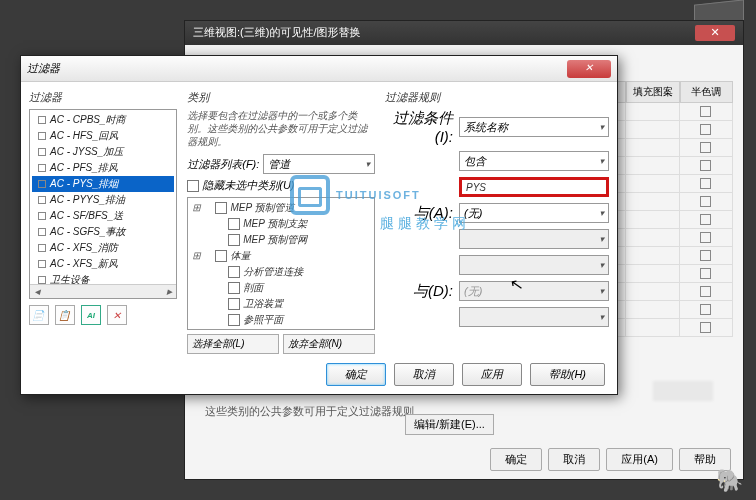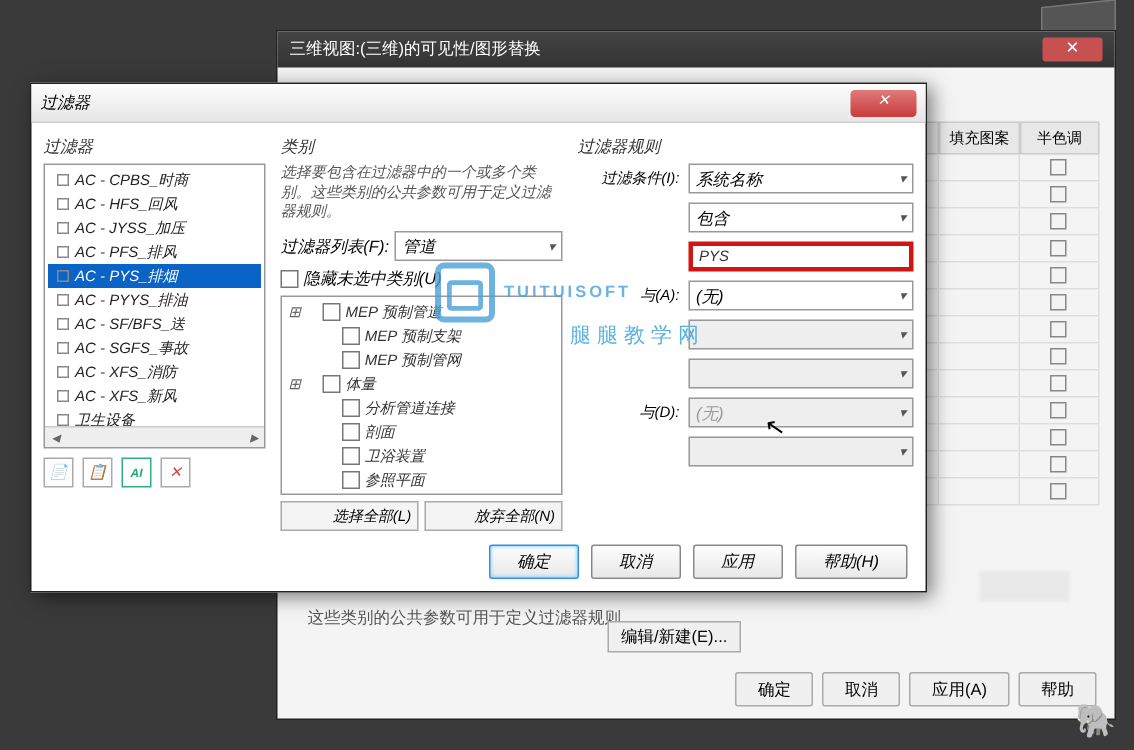--- a/index.html
+++ b/index.html
@@ -46,25 +46,25 @@
 .cat-row { display:flex; align-items:center; gap:4px; margin-bottom:4px; }
 .combo { flex:1; height:20px; border:1px solid #999; background:#fff; display:flex; align-items:center; padding:0 4px; justify-content:space-between; }
 .combo::after { content:"▾"; color:#555; font-size:9px; }
 .chk { width:12px; height:12px; border:1px solid #777; display:inline-block; vertical-align:middle; margin-right:3px; }
 .cat-list { border:1px solid #999; height:138px; overflow:hidden; padding:2px; background:#fff; position:relative; }
 .cat-item { padding:1px 2px; font-size:10px; color:#333; white-space:nowrap; }
 .cat-item .chk { margin-left:12px; }
 .cat-item.hdr::before { content:"⊞ "; color:#666; }
 .cat-item.sub { padding-left:26px; }
 .sel-btns { display:flex; gap:4px; margin-top:4px; }
-.small-btn { flex:1; padding:2px 4px; border:1px solid #aaa; background:#f4f4f4; text-align:right; font-size:10px; }
+.small-btn { flex:1; padding:2px 4px; border:1px solid #aaa; background:#f4f4f4; text-align:left; font-size:10px; }
 
 .col-rule { flex:1; }
 .rule-row { display:flex; align-items:center; gap:6px; margin-bottom:6px; }
-.rule-lbl { width:68px; text-align:right; font-size:10px; }
+.rule-lbl { width:68px; text-align:right; font-size:15px; }
 .input-hl { height:20px; border:3px solid #d01515; background:#fff; padding:2px 4px; width:150px; font-size:10px; color:#333; }
 .rule-disabled .combo { background:#eee; color:#999; }
 
 .watermark { position:absolute; left:290px; top:175px; pointer-events:none; font-size:34px; font-weight:bold; color:#4aa0d8; letter-spacing:2px; opacity:0.8; display:flex; align-items:center; }
 .wm-logo { width:40px; height:40px; border:4px solid #4aa0d8; border-radius:6px; position:relative; margin-right:6px; }
 .wm-logo::before, .wm-logo::after { content:""; position:absolute; width:18px; height:14px; border:3px solid #4aa0d8; border-radius:3px; top:8px; }
 .wm-logo::before { left:4px; } .wm-logo::after { right:4px; }
 .wm-sub { position:absolute; left:380px; top:215px; color:#5ab0e0; font-size:14px; letter-spacing:4px; }
 
 .cursor { position:absolute; left:510px; top:275px; font-size:16px; color:#000; transform:rotate(-10deg); pointer-events:none; }

